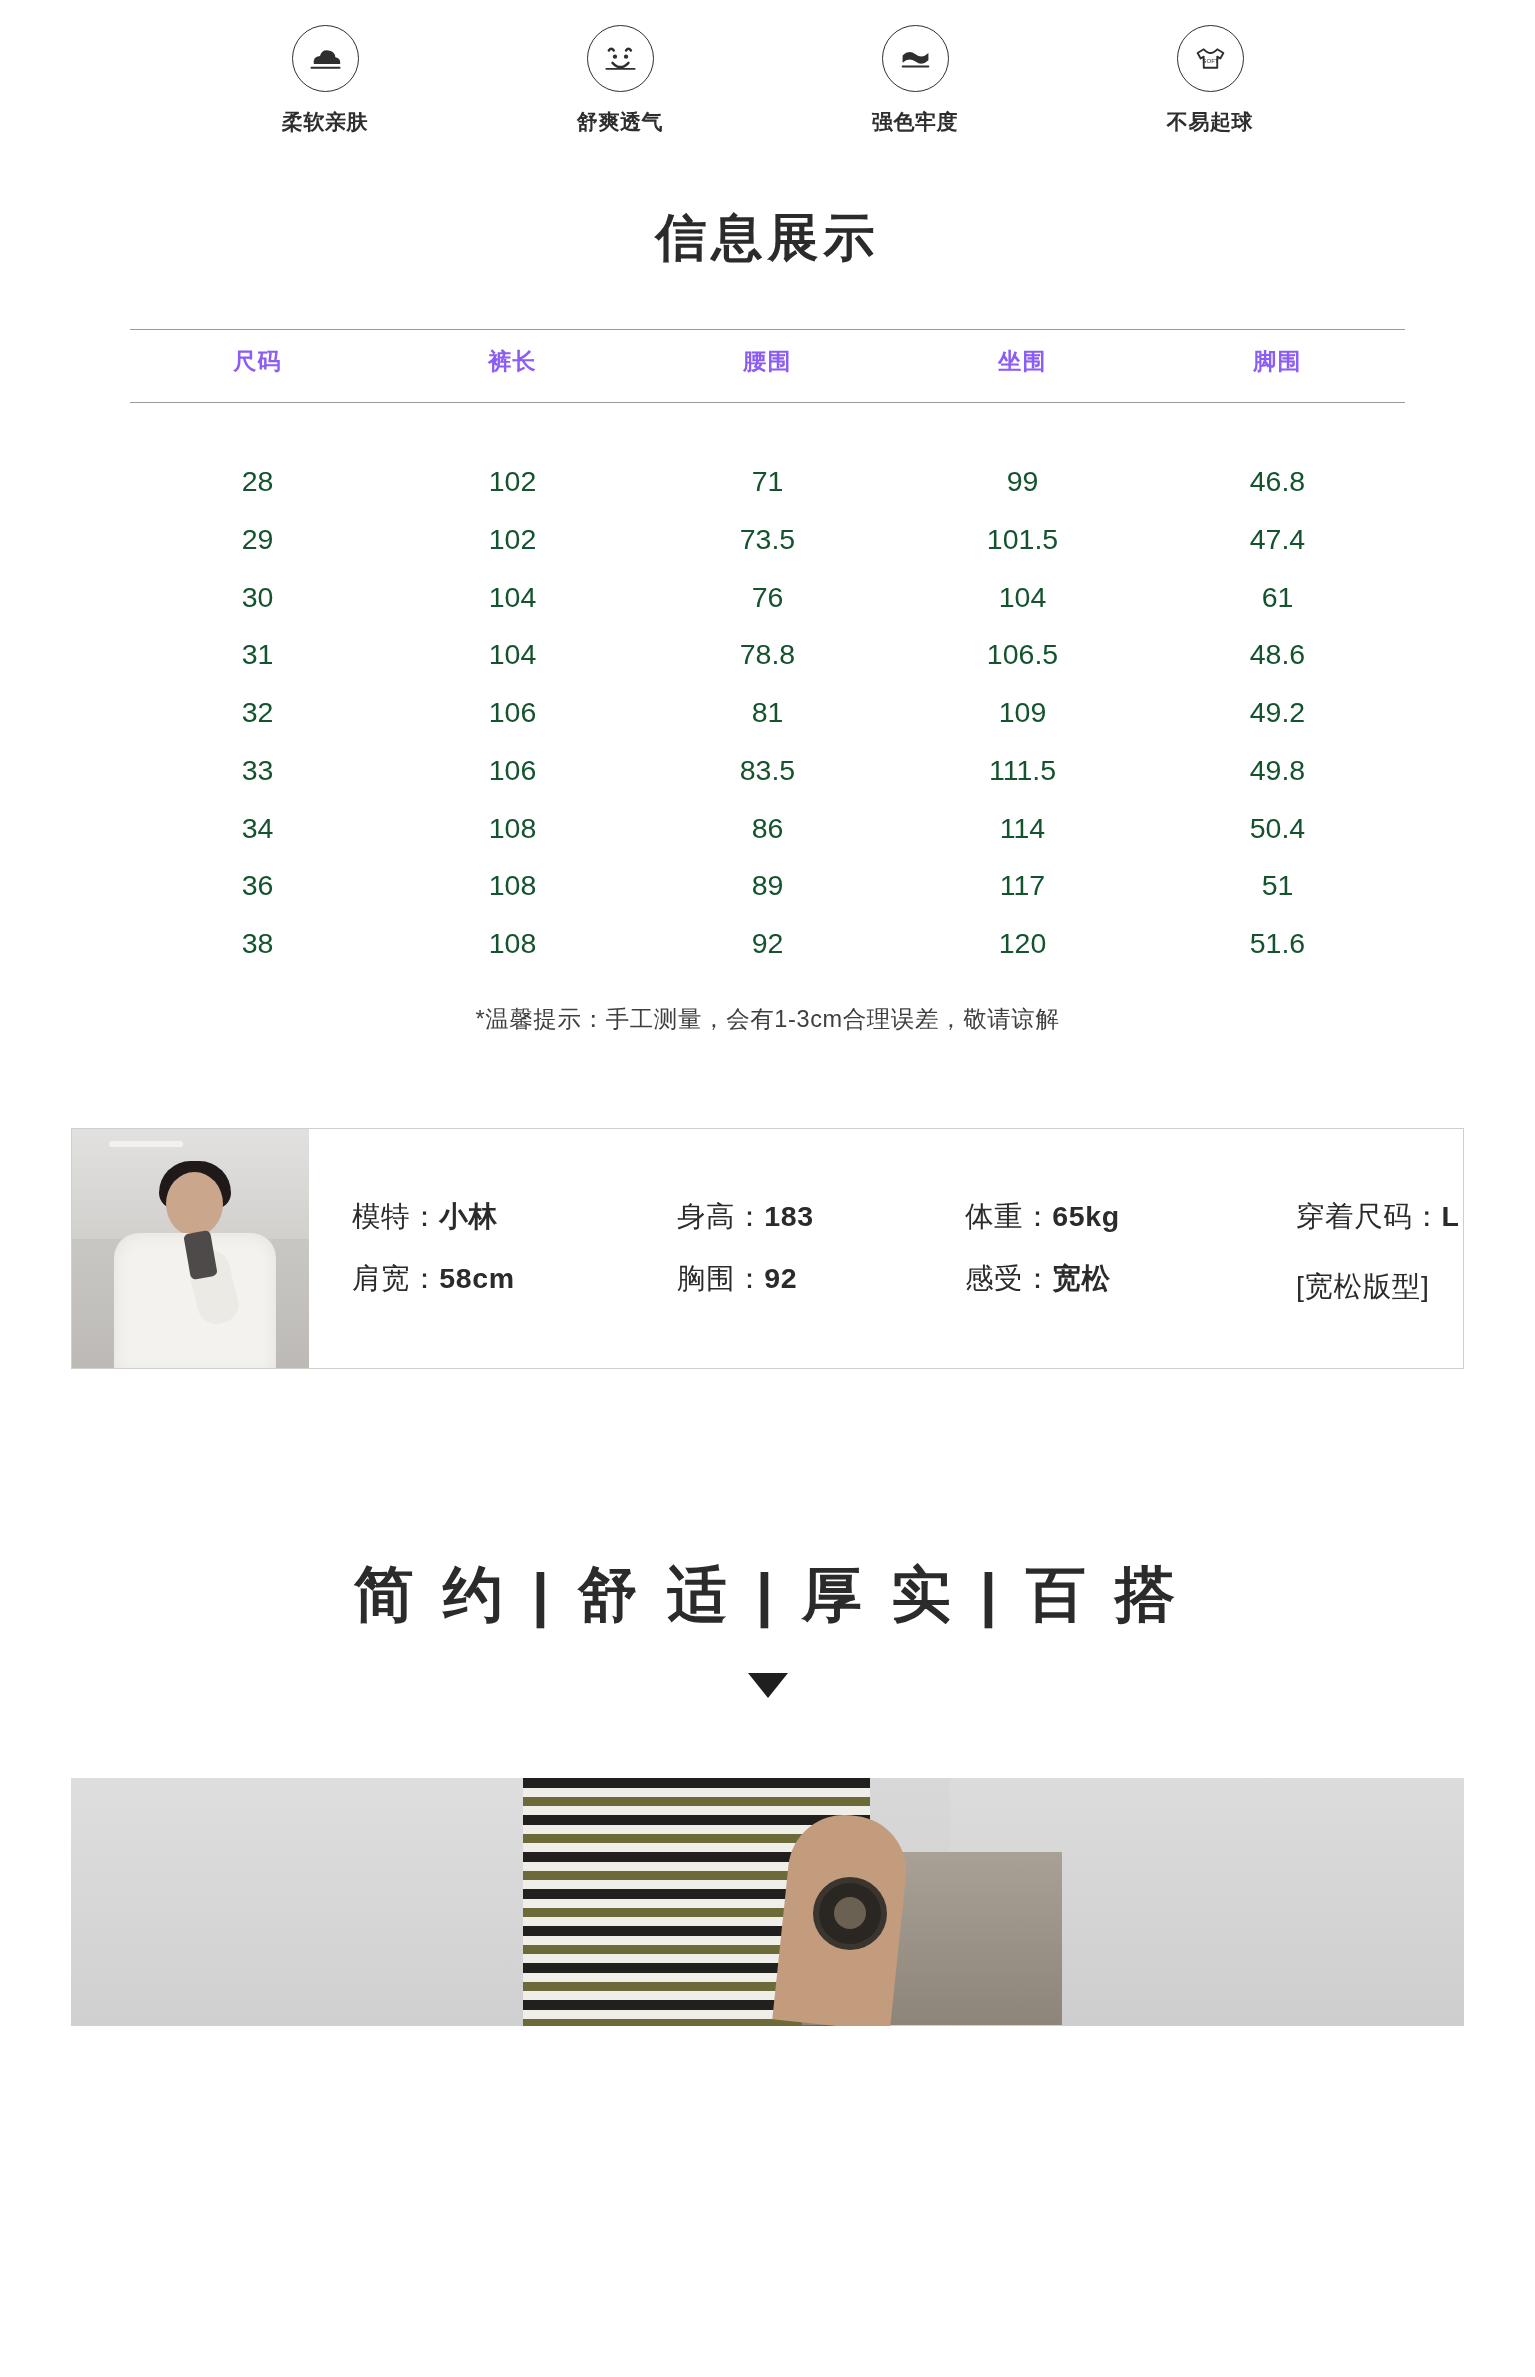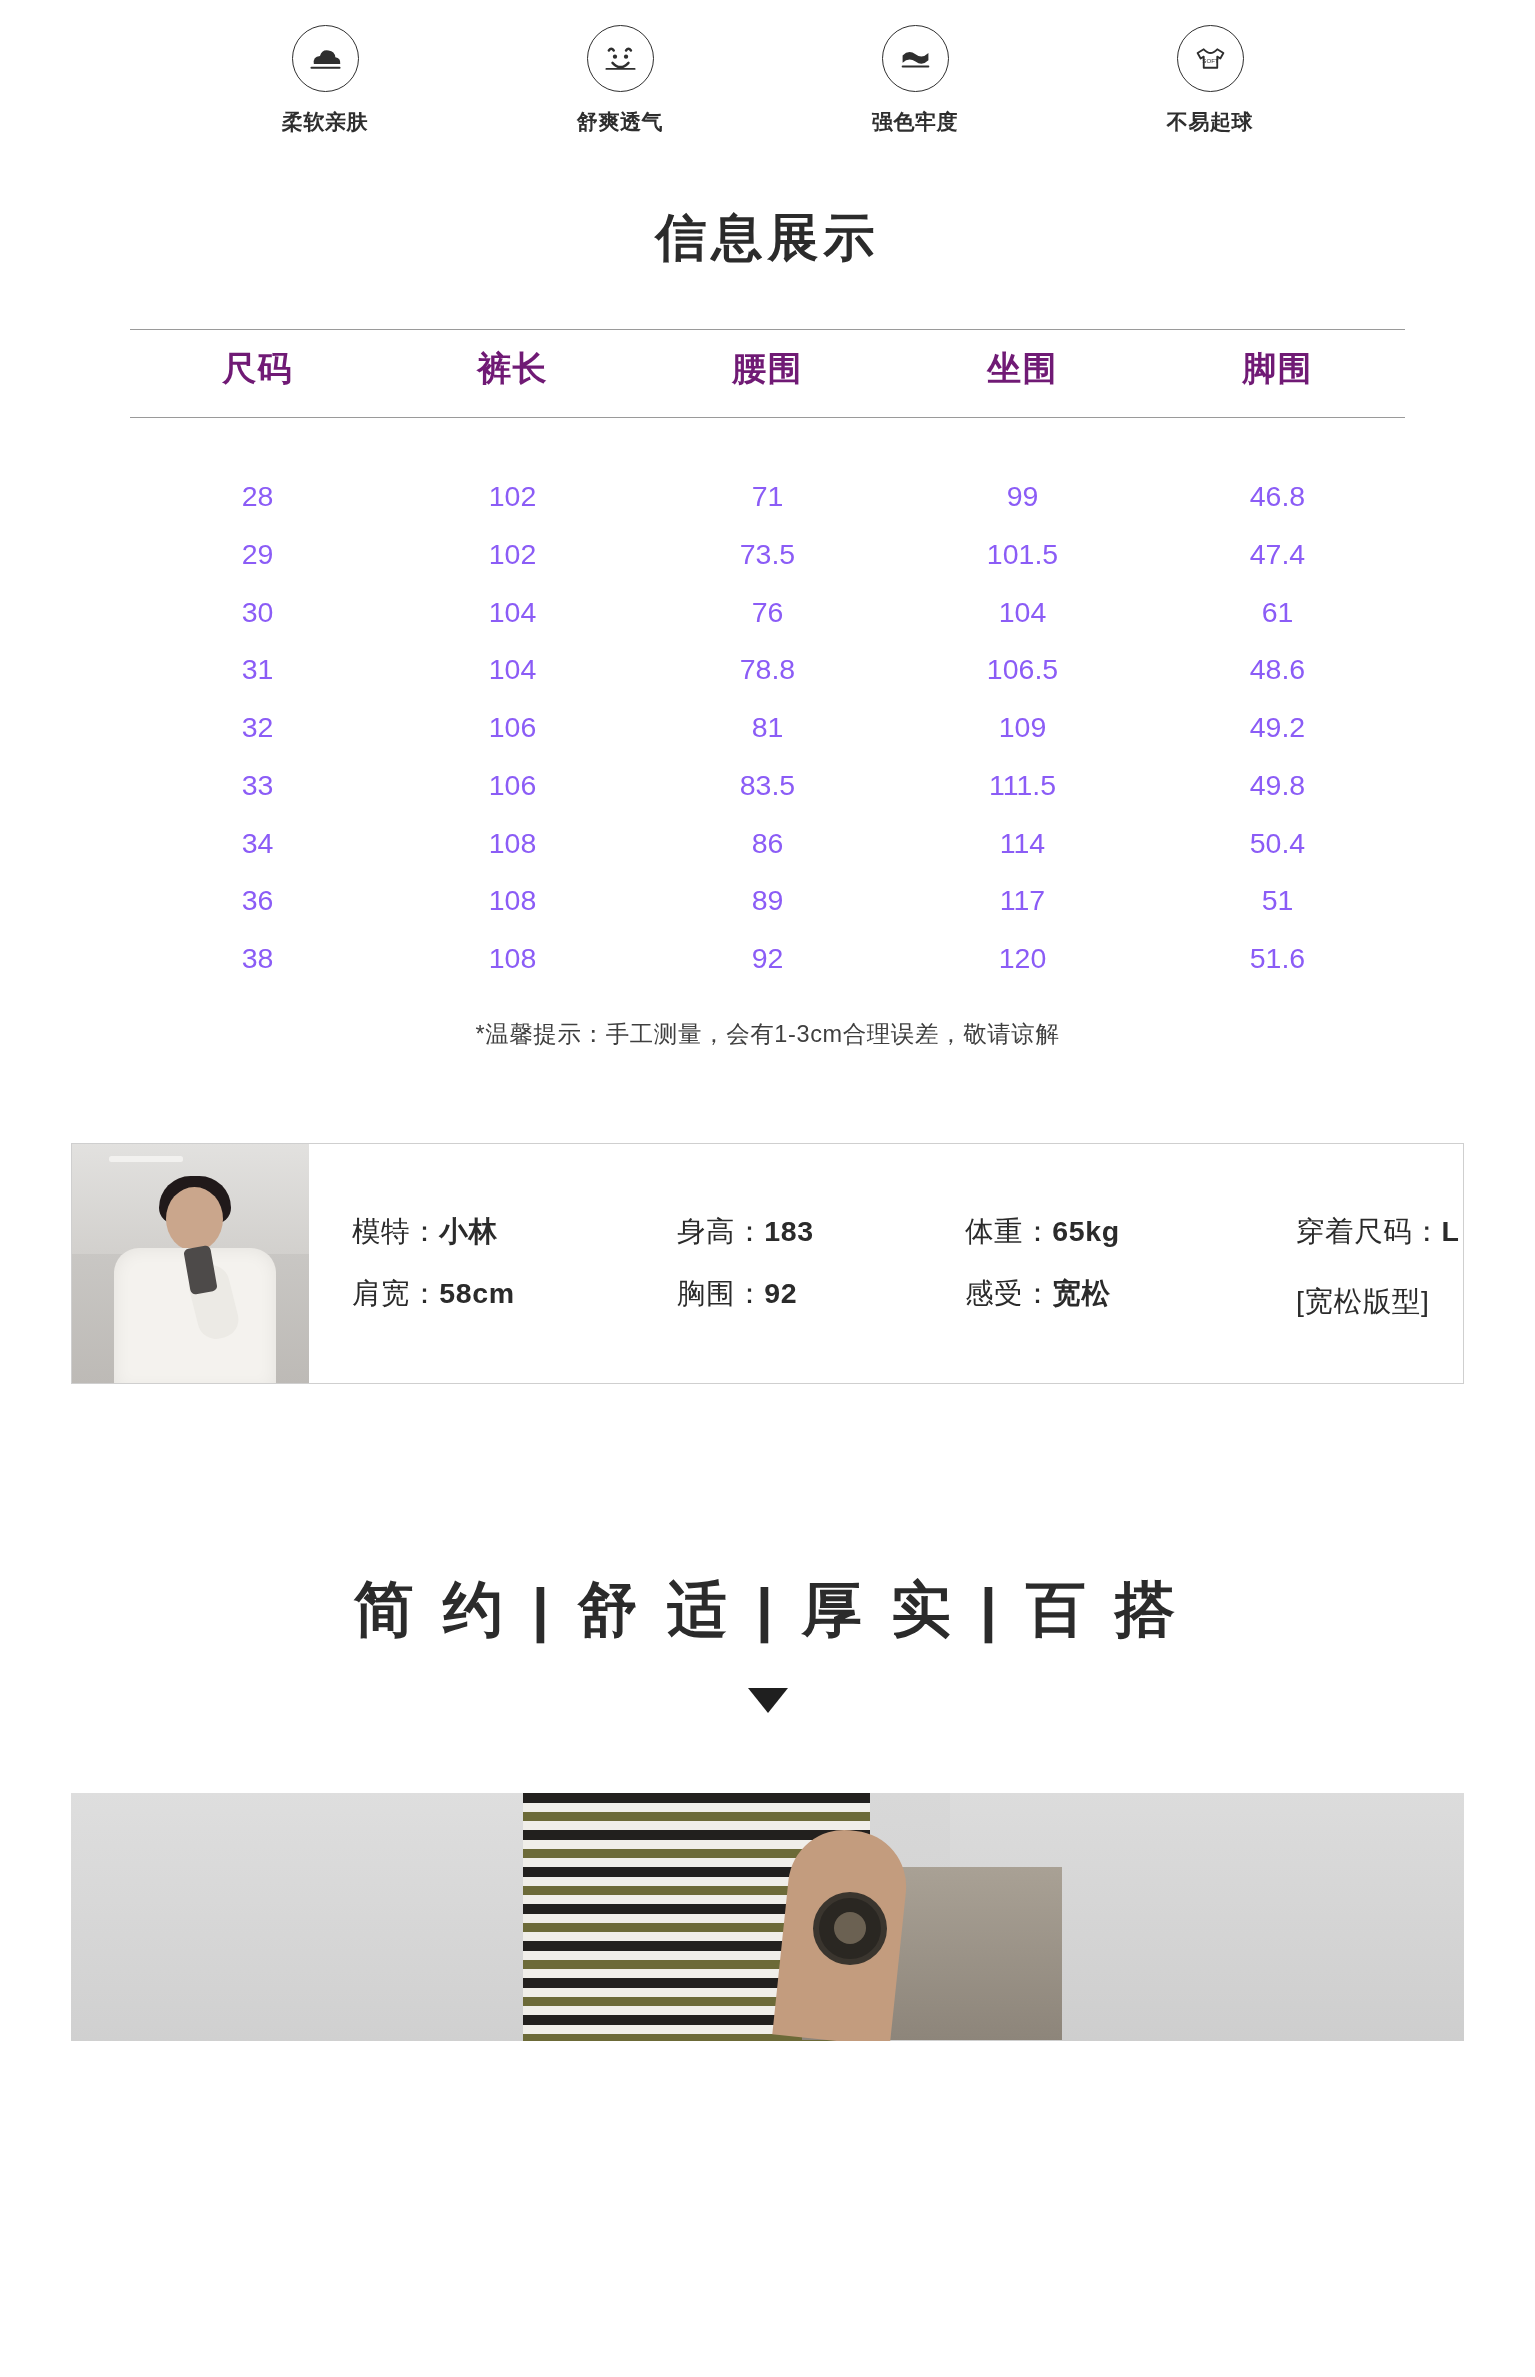--- a/index.html
+++ b/index.html
@@ -64,32 +64,32 @@
   .table-wrap {
     margin: 56px auto 0 auto;
     width: 1275px;
   }
   table.size-table {
     width: 100%;
     border-collapse: collapse;
     table-layout: fixed;
   }
   table.size-table thead th {
-    font-size: 34px;
+    font-size: 23px;
     font-weight: bold;
-    color: #701a75;
+    color: #8b5cf6;
     padding: 16px 0 25px 0;
     border-top: 1.9px solid #9a9a9a;
     border-bottom: 1.9px solid #9a9a9a;
     text-align: center;
     letter-spacing: 1.2px;
   }
   table.size-table tbody tr td {
     font-size: 28.5px;
-    color: #8b5cf6;
+    color: #14532d;
     text-align: center;
     padding: 12.4px 0;
     font-family: "Liberation Sans", sans-serif;
   }
   table.size-table tbody tr:first-child td {
     padding-top: 62px;
   }
   .note {
     text-align: center;
     font-size: 23.5px;

